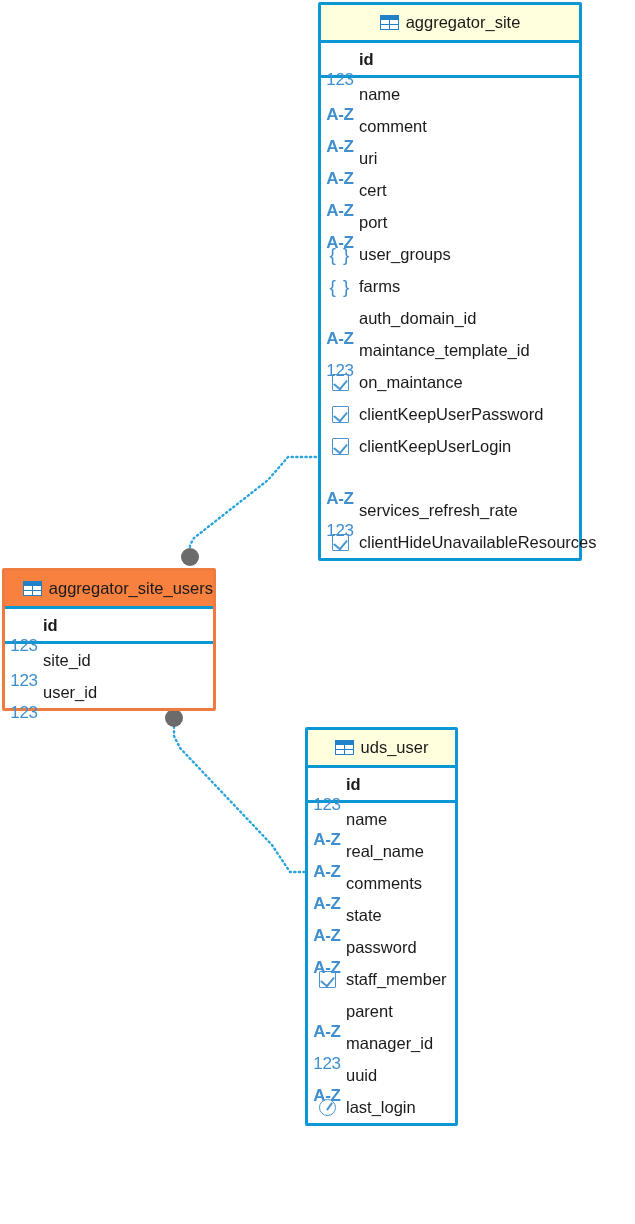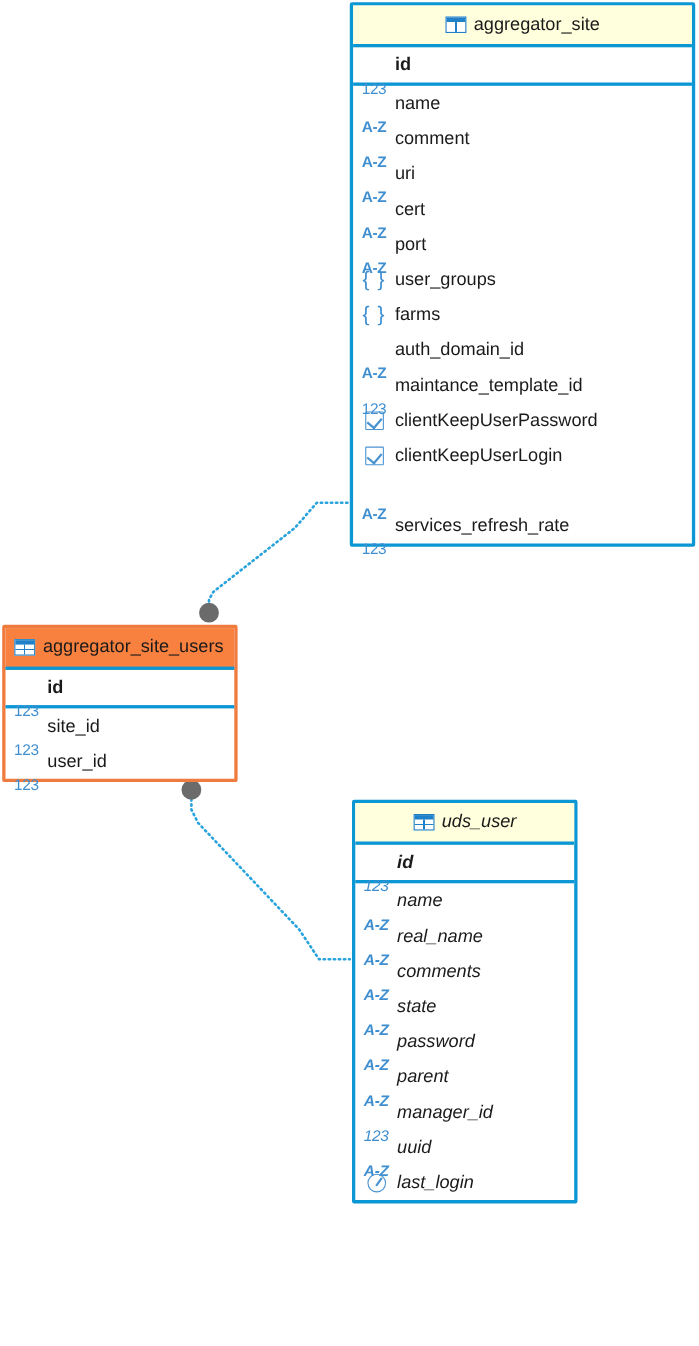--- a/index.html
+++ b/index.html
@@ -44,21 +44,21 @@
     display: flex;
     align-items: center;
     justify-content: center;
     gap: 7px;
     font-size: 16.5px;
     color: #1a1a1a;
   }
   .er-table.selected .tbl-header {
     background: #f8813f;
     border-bottom-color: #0b96d4;
-    justify-content: flex-start;
+    justify-content: flex-end;
     padding-left: 8px;
   }
 
   .pk-section {
     box-sizing: border-box;
     border-bottom: 3px solid #0b96d4;
   }
 
   .col-row {
     box-sizing: border-box;
@@ -78,21 +78,21 @@
     height: 20px;
     flex: 0 0 22px;
     display: flex;
     align-items: center;
     justify-content: center;
     color: #3f8fd0;
   }
 
   
   .ic-123, .ic-az {
-    font-size: 14px;
+    font-size: 17px;
     font-family: "Liberation Sans", sans-serif;
     color: #3f8fd0;
     letter-spacing: -0.3px;
     line-height: 1;
     margin-top: 41px;
   }
   .ic-az { font-weight: 600; }
   .ic-braces {
     font-size: 19px;
     color: #3f8fd0;
@@ -172,21 +172,21 @@
     <circle cx="190" cy="557" r="9" fill="#6b6b6b"></circle>
   </g>
 
   <g>
     <polyline points="174,722 174,736 180,748 272,845 290,872 318,872" fill="none" stroke="#29a3dc" stroke-width="2.4" stroke-dasharray="1.2 3.4" stroke-linecap="round"></polyline>
     <circle cx="174" cy="718" r="9" fill="#6b6b6b"></circle>
   </g>
 </svg>
 
 <div id="tables-layer">
-    <div class="er-table" style="left: 318px; top: 2px; width: 314px;">
+    <div class="er-table" style="left: 318px; top: 2px; width: 264px;">
       <div class="tbl-header">
         <span class="tbl-icon"></span>
         <span class="tbl-title">aggregator_site</span>
       </div>
       <div class="pk-section">
         <div class="col-row pk">
           <span class="col-icon">
             <span class="ic-123">123</span>
           </span>
           <span class="col-label">id</span>
@@ -244,38 +244,50 @@
         <div class="col-row">
           <span class="col-icon">
             <span class="ic-123">123</span>
           </span>
           <span class="col-label">maintance_template_id</span>
         </div>
         <div class="col-row">
           <span class="col-icon">
             <span class="ic-check"></span>
           </span>
+          <span class="col-label">on_maintance</span>
+        </div>
+        <div class="col-row">
+          <span class="col-icon">
+            <span class="ic-check"></span>
+          </span>
           <span class="col-label">clientKeepUserPassword</span>
         </div>
         <div class="col-row">
           <span class="col-icon">
             <span class="ic-check"></span>
           </span>
           <span class="col-label">clientKeepUserLogin</span>
         </div>
         <div class="col-row">
           <span class="col-icon">
             <span class="ic-az">A-Z</span>
           </span>
         </div>
         <div class="col-row">
           <span class="col-icon">
             <span class="ic-123">123</span>
           </span>
           <span class="col-label">services_refresh_rate</span>
+        </div>
+        <div class="col-row">
+          <span class="col-icon">
+            <span class="ic-check"></span>
+          </span>
+          <span class="col-label">clientHideUnavailableResources</span>
         </div>
       </div>
     </div>
     <div class="er-table selected" style="left: 2px; top: 568px; width: 214px;">
       <div class="tbl-header">
         <span class="tbl-icon"></span>
         <span class="tbl-title">aggregator_site_users</span>
       </div>
       <div class="pk-section">
         <div class="col-row pk">
@@ -293,21 +305,21 @@
           <span class="col-label">site_id</span>
         </div>
         <div class="col-row">
           <span class="col-icon">
             <span class="ic-123">123</span>
           </span>
           <span class="col-label">user_id</span>
         </div>
       </div>
     </div>
-    <div class="er-table" style="left: 320px; top: 727px; width: 205px; font-style: italic;">
+    <div class="er-table" style="left: 305px; top: 727px; width: 153px;">
       <div class="tbl-header">
         <span class="tbl-icon"></span>
         <span class="tbl-title">uds_user</span>
       </div>
       <div class="pk-section">
         <div class="col-row pk">
           <span class="col-icon">
             <span class="ic-123">123</span>
           </span>
           <span class="col-label">id</span>
@@ -339,20 +351,26 @@
           <span class="col-label">state</span>
         </div>
         <div class="col-row">
           <span class="col-icon">
             <span class="ic-az">A-Z</span>
           </span>
           <span class="col-label">password</span>
         </div>
         <div class="col-row">
           <span class="col-icon">
+            <span class="ic-check"></span>
+          </span>
+          <span class="col-label">staff_member</span>
+        </div>
+        <div class="col-row">
+          <span class="col-icon">
             <span class="ic-az">A-Z</span>
           </span>
           <span class="col-label">parent</span>
         </div>
         <div class="col-row">
           <span class="col-icon">
             <span class="ic-123">123</span>
           </span>
           <span class="col-label">manager_id</span>
         </div>

